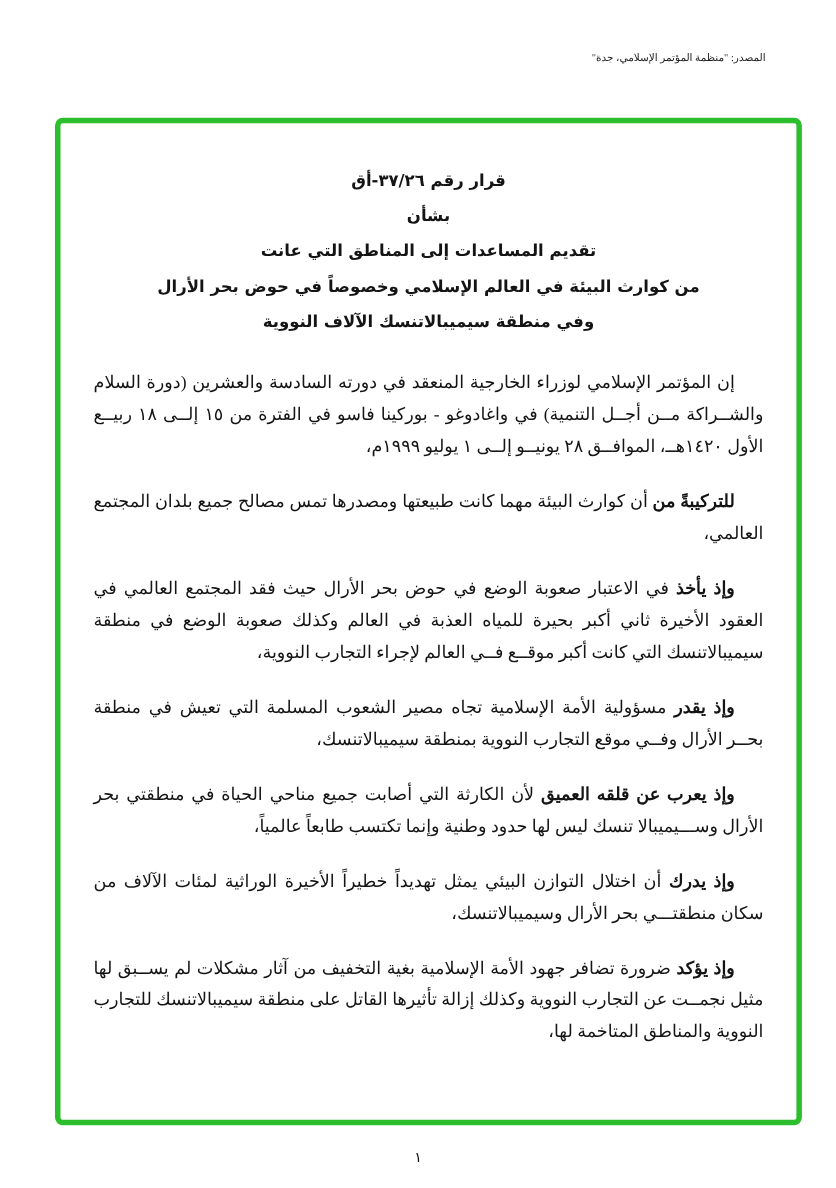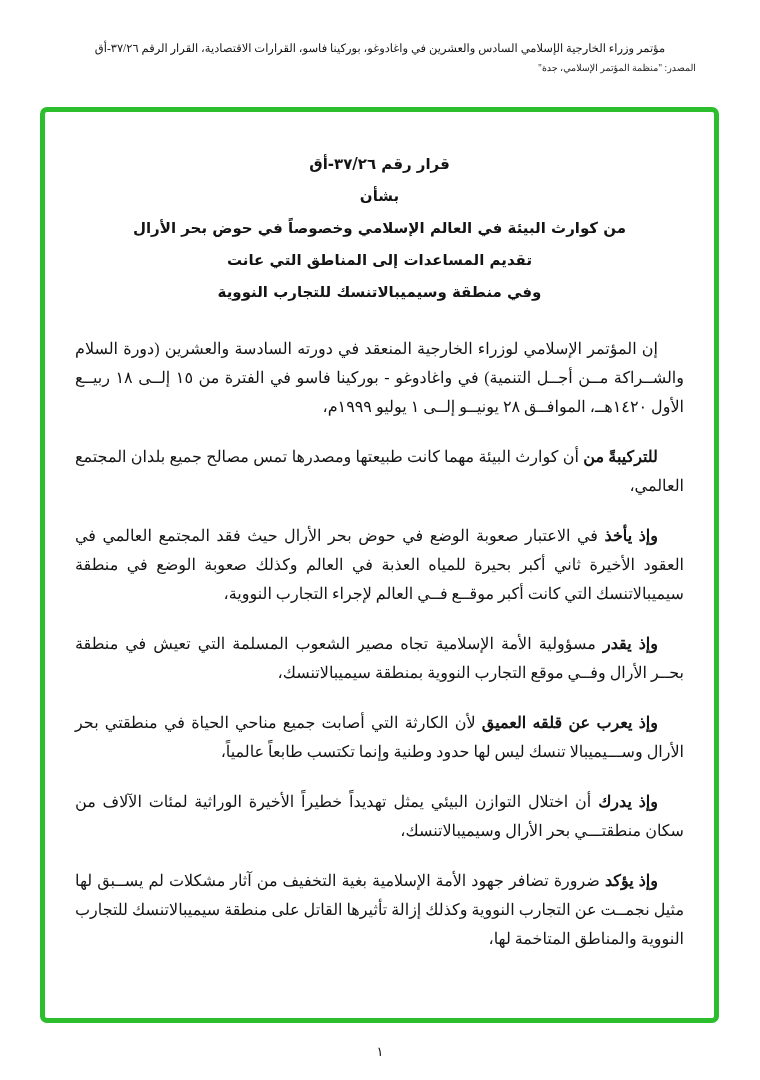--- a/index.html
+++ b/index.html
@@ -74,31 +74,30 @@
     left: 0;
     right: 0;
     text-align: center;
     font-size: 13px;
   }
 </style>
 </head>
 <body>
 
 <div class="page-header">
-  <div class="citation">مؤتمر وزراء الخارجية الإسلامي السادس والعشرين في واغادوغو، بوركينا فاسو، القرارات الاقتصادية، القرار الرقم ٣٧/٢٦-أق</div>
   <div class="source">المصدر:  "منظمة المؤتمر الإسلامي، جدة"</div>
 </div>
 
-<div class="document-frame" style="border-color: rgb(45, 190, 45);">
+<div class="document-frame" style="border-color: rgb(45, 190, 45); margin-left: 10px;">
   <div class="resolution-title">
     <div class="t-line">قرار رقم ٣٧/٢٦-أق</div>
     <div class="t-line">بشأن</div>
+    <div class="t-line">تقديم المساعدات إلى المناطق التي عانت</div>
     <div class="t-line">من كوارث البيئة في العالم الإسلامي وخصوصاً في حوض بحر الأرال</div>
-    <div class="t-line">تقديم المساعدات إلى المناطق التي عانت</div>
-    <div class="t-line">وفي منطقة وسيميبالاتنسك للتجارب النووية</div>
+    <div class="t-line">وفي منطقة سيميبالاتنسك الآلاف النووية</div>
   </div>
 
   <div class="resolution-body">
     <p><span class="lead"></span><span>إن المؤتمر الإسلامي لوزراء الخارجية المنعقد في دورته السادسة والعشرين (دورة السلام والشــراكة مــن أجــل التنمية) في واغادوغو - بوركينا فاسو في الفترة من ١٥ إلــى ١٨ ربيــع الأول ١٤٢٠هــ، الموافــق ٢٨ يونيــو إلــى ١ يوليو ١٩٩٩م،</span></p>
     <p><span class="lead">للتركيبةً من</span><span> أن كوارث البيئة مهما كانت طبيعتها ومصدرها تمس  مصالح جميع بلدان  المجتمع العالمي،</span></p>
     <p><span class="lead">وإذ يأخذ</span><span> في الاعتبار صعوبة الوضع في حوض بحر الأرال حيث فقد المجتمع العالمي في العقود الأخيرة ثاني أكبر بحيرة للمياه العذبة في العالم وكذلك صعوبة الوضع في منطقة سيميبالاتنسك التي كانت أكبر موقــع فــي العالم لإجراء التجارب النووية،</span></p>
     <p><span class="lead">وإذ يقدر</span><span> مسؤولية الأمة الإسلامية تجاه مصير الشعوب المسلمة التي تعيش في منطقة بحــر الأرال وفــي موقع التجارب النووية بمنطقة سيميبالاتنسك،</span></p>
     <p><span class="lead">وإذ يعرب عن قلقه العميق</span><span> لأن الكارثة التي أصابت جميع مناحي الحياة في منطقتي بحر الأرال وســـيميبالا تنسك ليس لها حدود وطنية وإنما تكتسب طابعاً عالمياً،</span></p>
     <p><span class="lead">وإذ يدرك</span><span> أن اختلال التوازن البيئي يمثل تهديداً خطيراً الأخيرة الوراثية لمئات الآلاف من سكان منطقتـــي بحر الأرال وسيميبالاتنسك،</span></p>
     <p><span class="lead">وإذ يؤكد</span><span> ضرورة تضافر جهود الأمة الإسلامية بغية التخفيف من آثار مشكلات لم يســبق لها مثيل نجمــت عن التجارب النووية وكذلك إزالة تأثيرها القاتل على منطقة سيميبالاتنسك للتجارب النووية والمناطق المتاخمة لها،</span></p>

